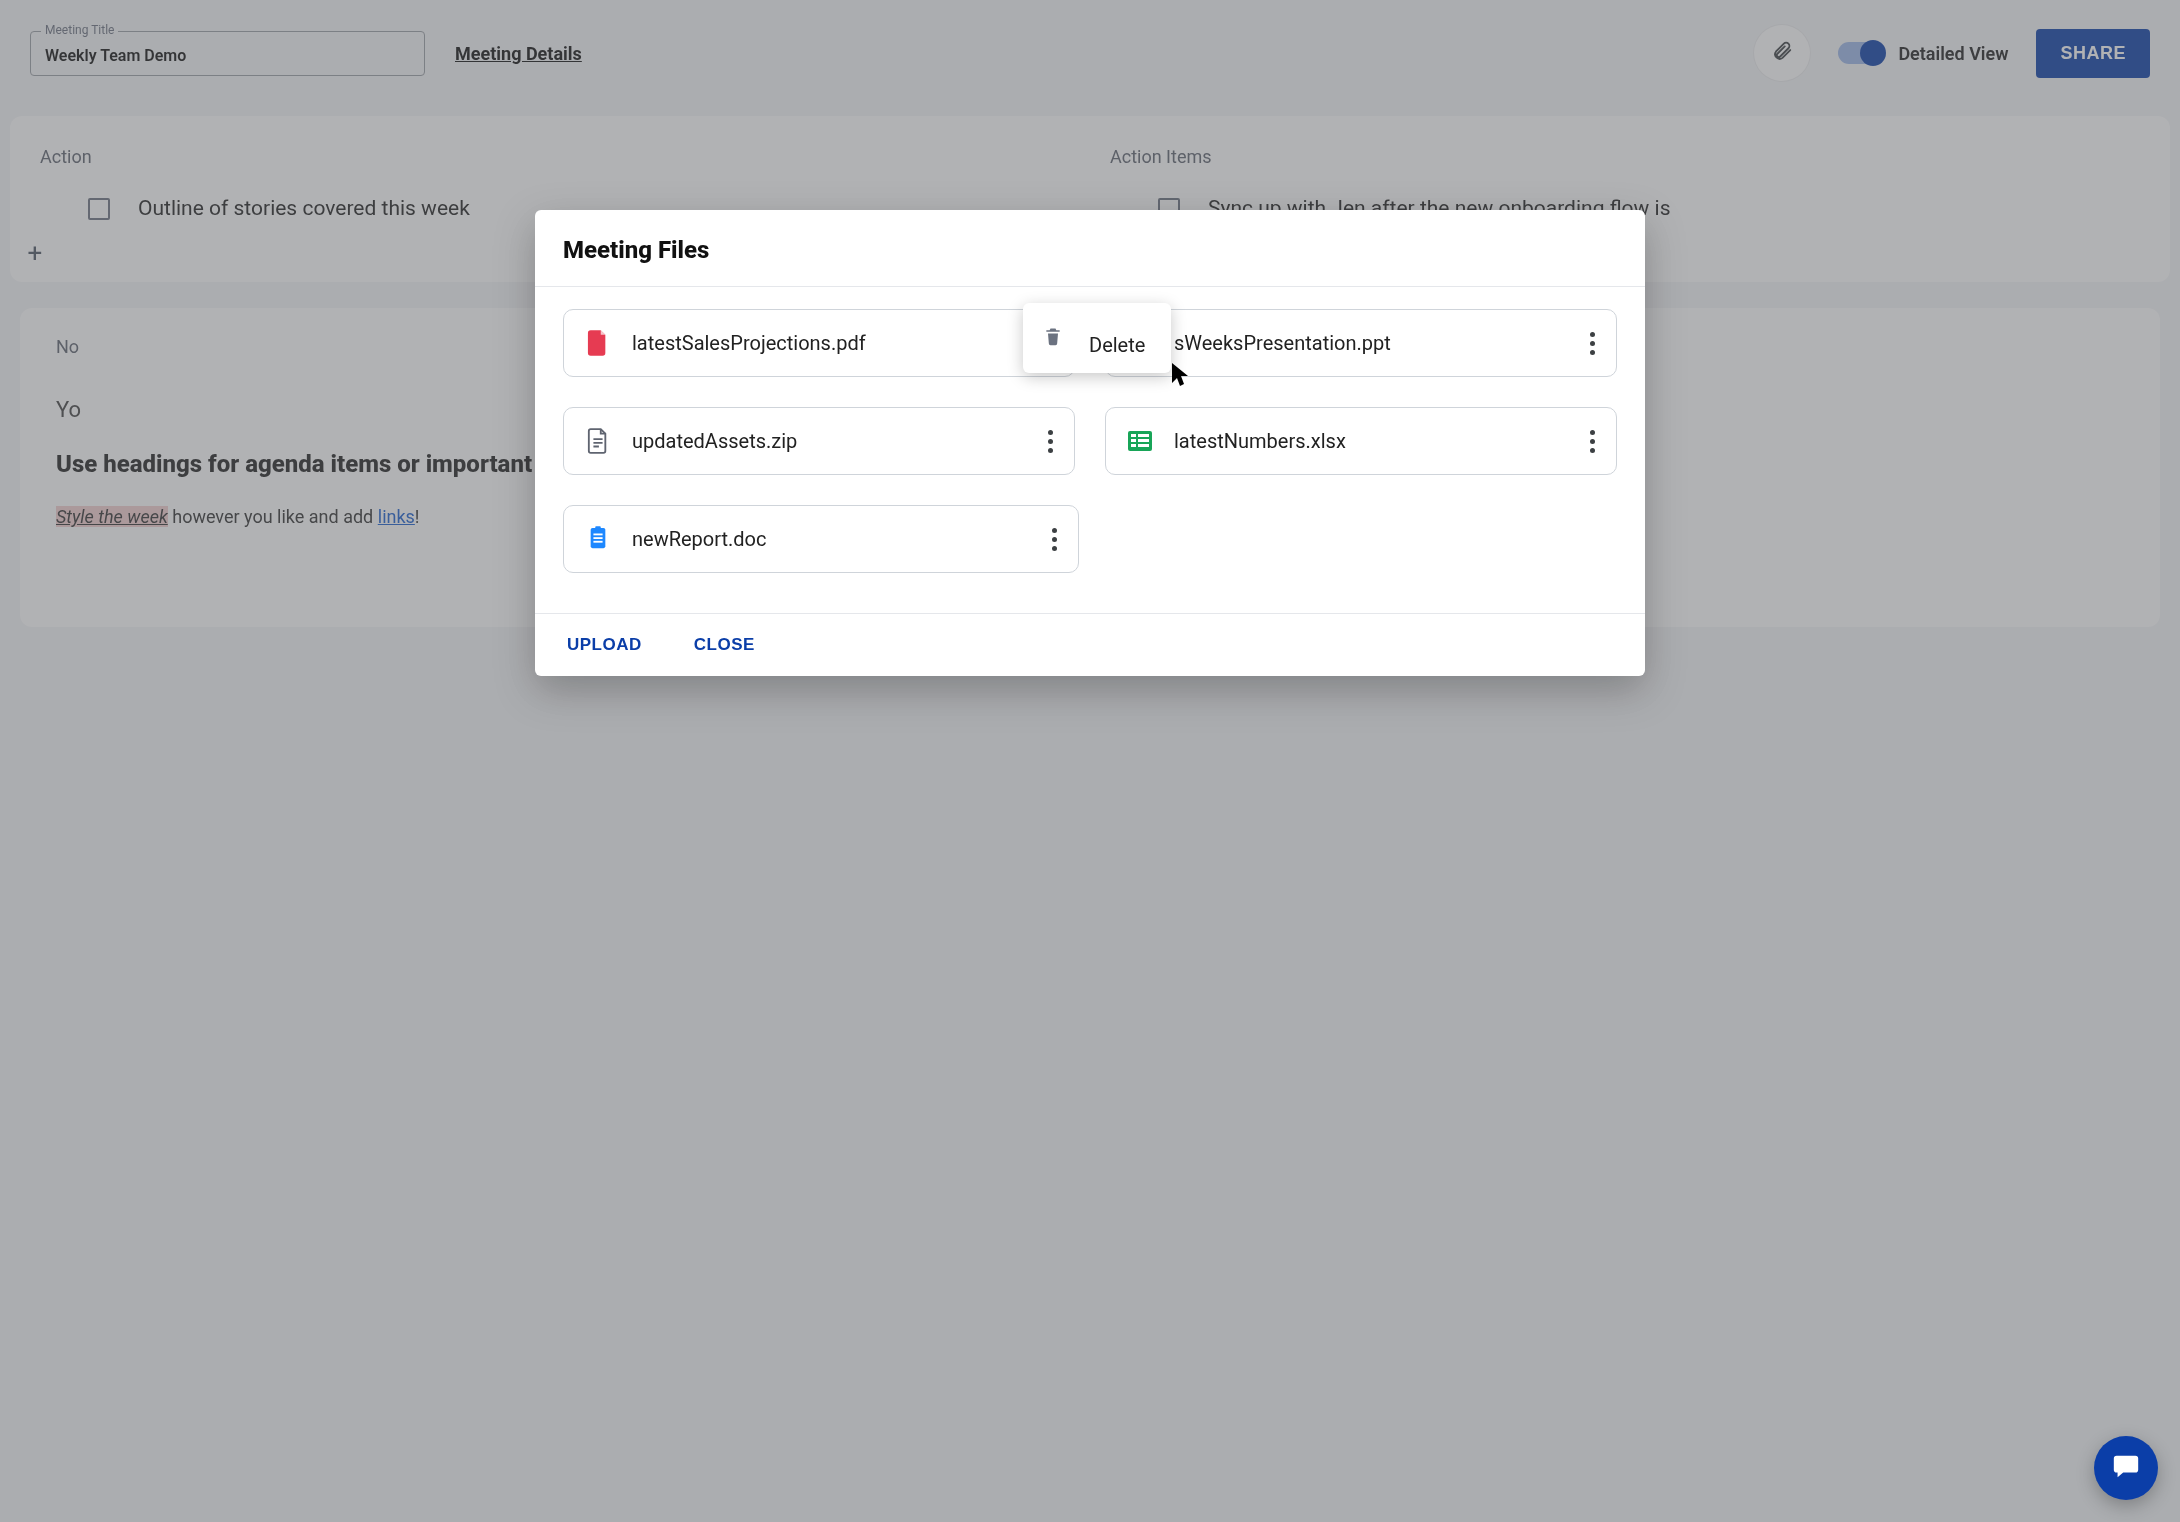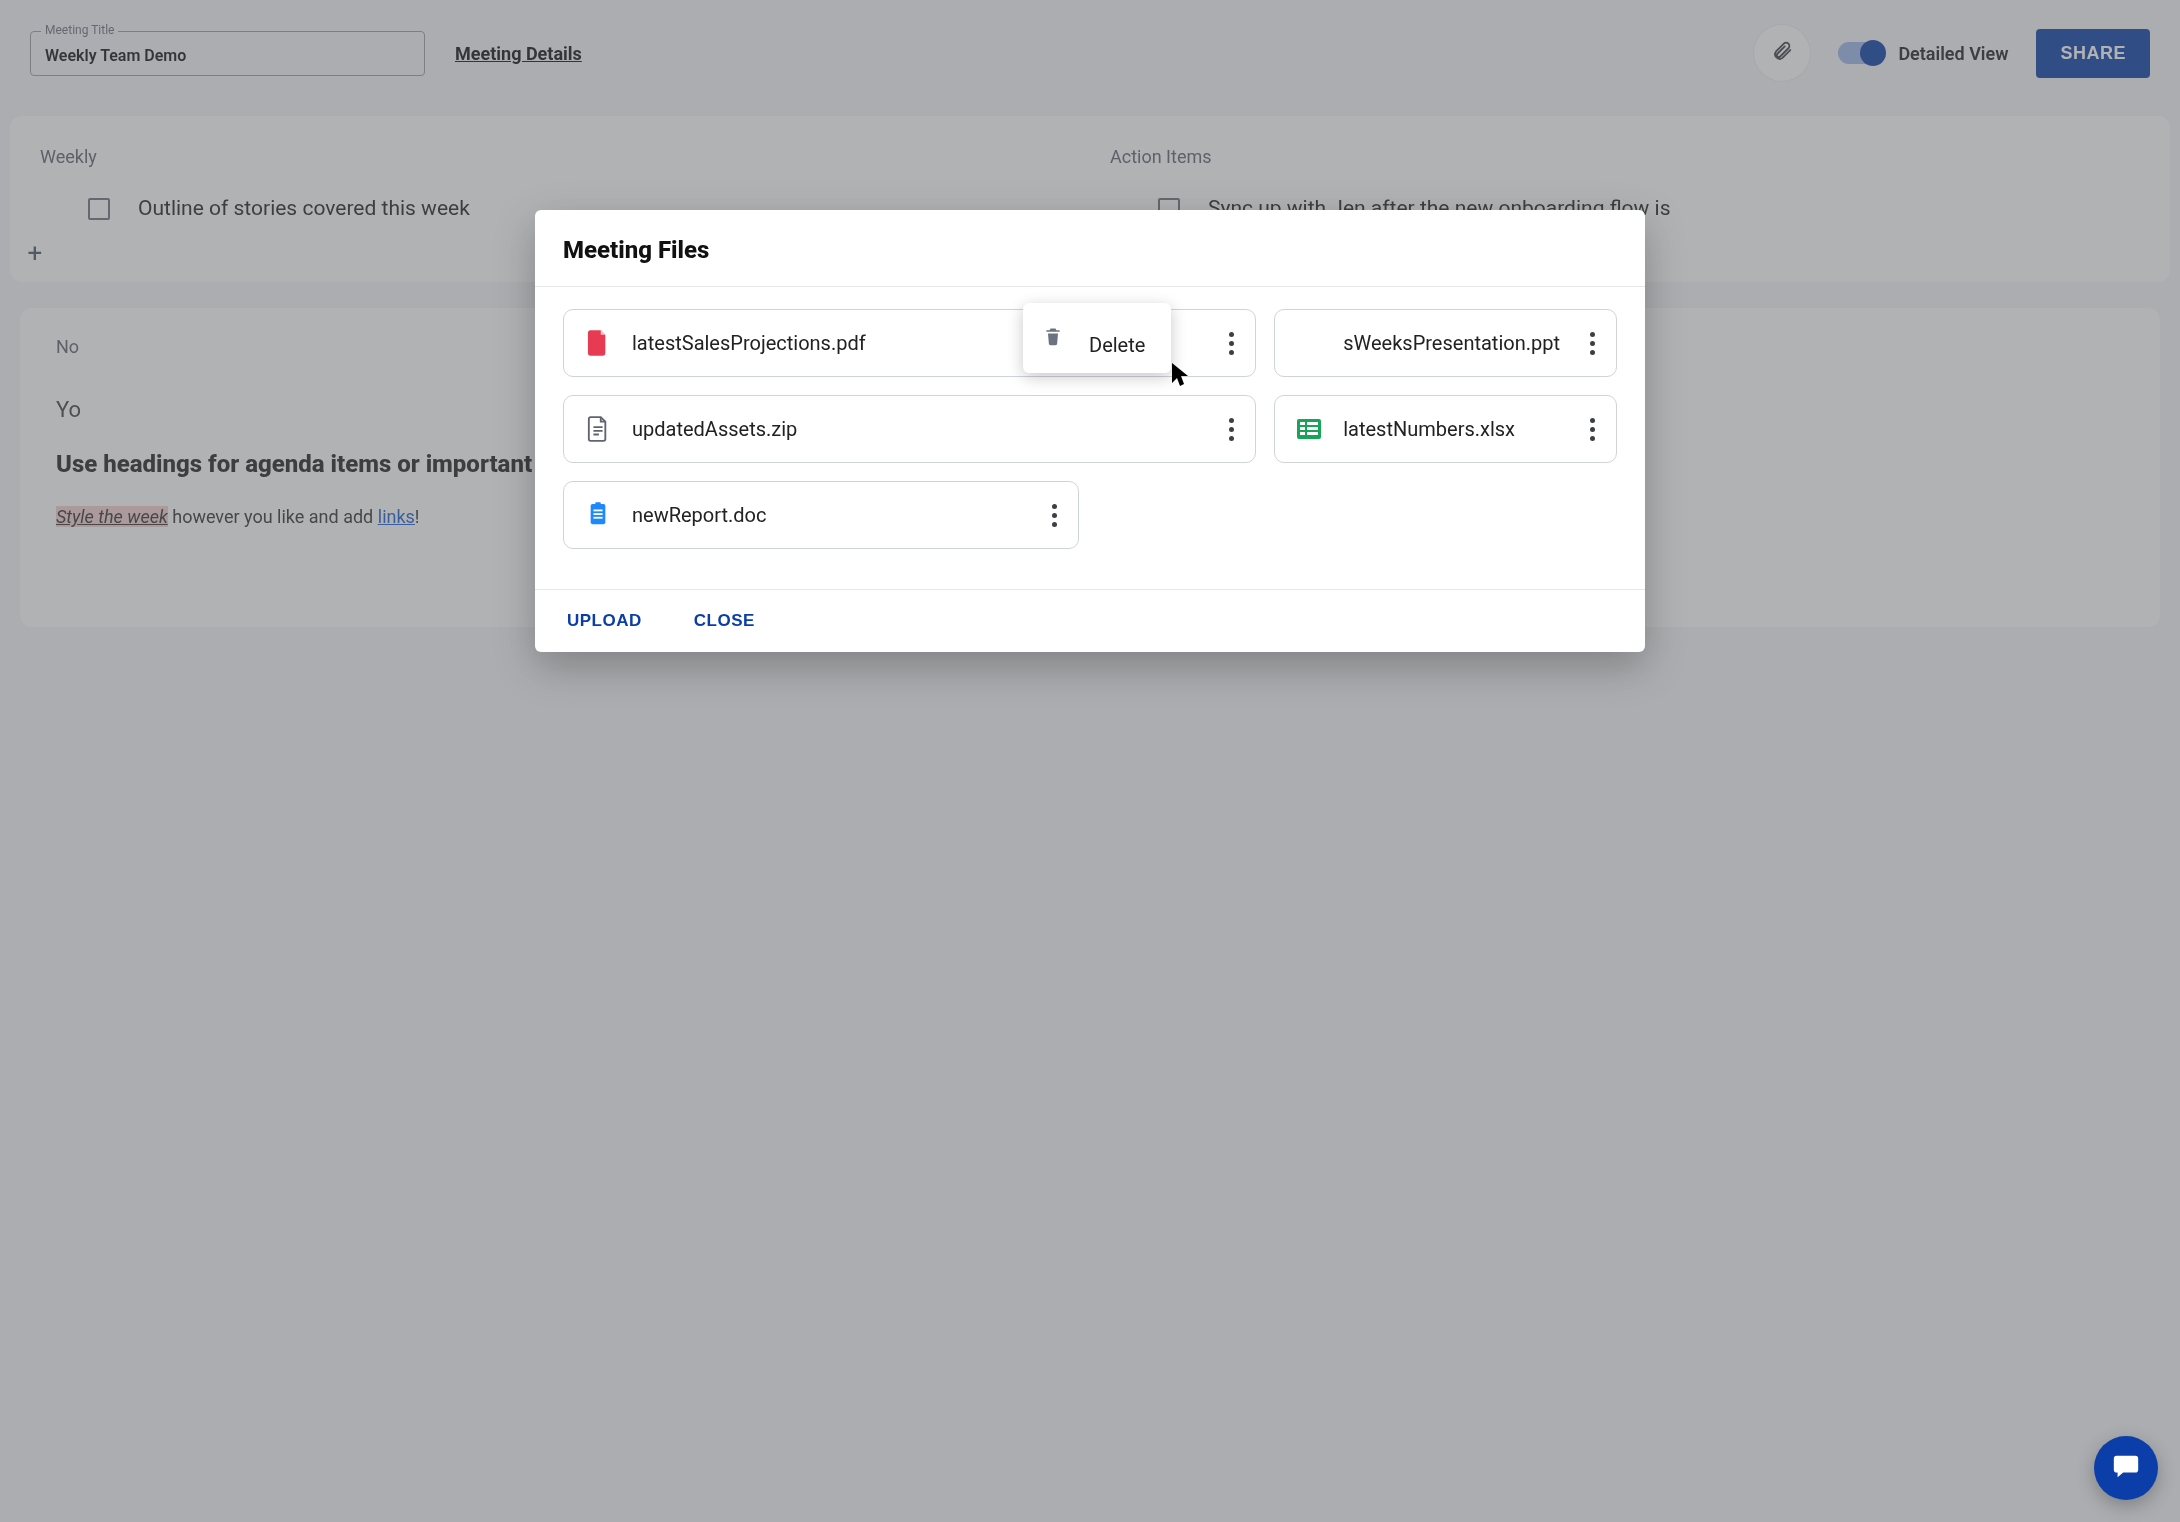--- a/index.html
+++ b/index.html
@@ -102,21 +102,21 @@
     overflow:visible;
     position:relative;
   }
   .dialog-header {
     padding:26px 28px 22px 28px;
     border-bottom:1px solid #e5e7eb;
   }
   .dialog-title { font-size:24px; font-weight:800; color:#111; }
   .dialog-body { padding:22px 28px 40px 28px; }
   .files-grid {
-    display:grid; grid-template-columns:1fr; gap:18px;
+    display:grid; grid-template-columns:1fr 1fr; gap:30px;
   }
   .file-chip {
     border:1px solid #cfd4da; border-radius:10px;
     height:68px; display:flex; align-items:center;
     padding:0 14px 0 22px; gap:22px;
     position:relative;
   }
   .file-chip.full { grid-column:1 / span 2; width:calc(50% - 11px); }
   .file-icon { width:24px; height:24px; display:flex; align-items:center; justify-content:center; }
   .file-name { font-size:20px; color:#222; flex:1; overflow:hidden; text-overflow:ellipsis; white-space:nowrap; }
@@ -184,21 +184,21 @@
           <div class="knob"></div>
         </div>
       <span class="toggle-label">Detailed View</span>
     </div>
     <button class="share-btn">SHARE</button>
   </div>
 </div>
 
 <div class="two-col-card">
   <div class="col">
-    <div class="col-title">Weekly</div>
+    <div class="col-title">Action</div>
     <div class="check-row">
       <div class="chk"></div>
       <div class="txt">Outline of stories covered this week</div>
     </div>
   </div>
   <div class="col">
     <div class="col-title">Action Items</div>
     <div class="check-row">
       <div class="chk"></div>
       <div class="txt">Sync up with Jen after the new onboarding flow is</div>

